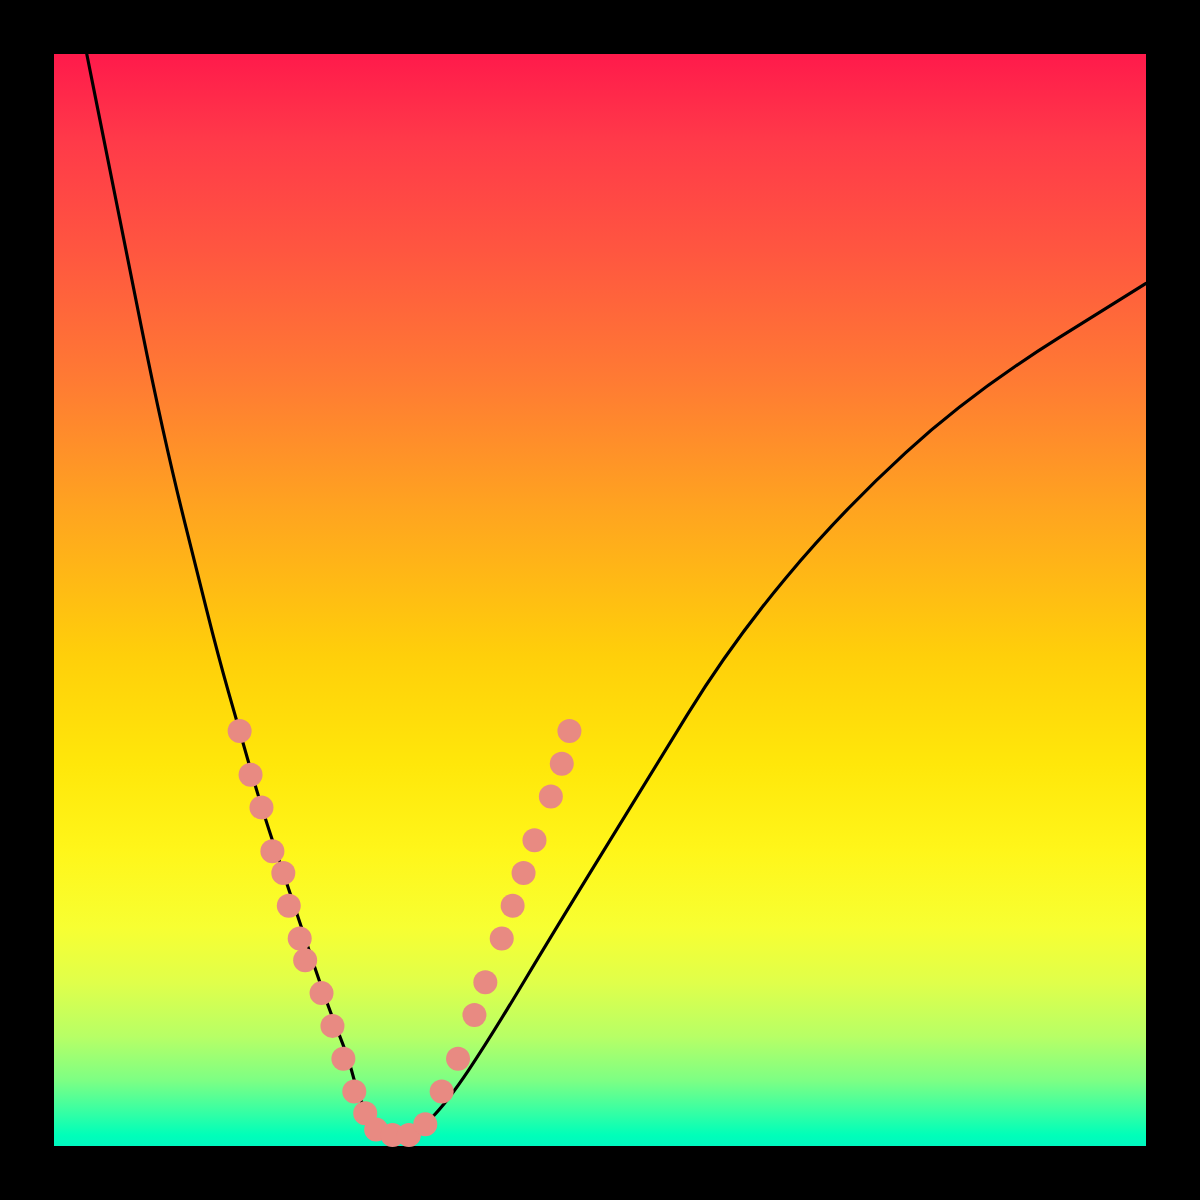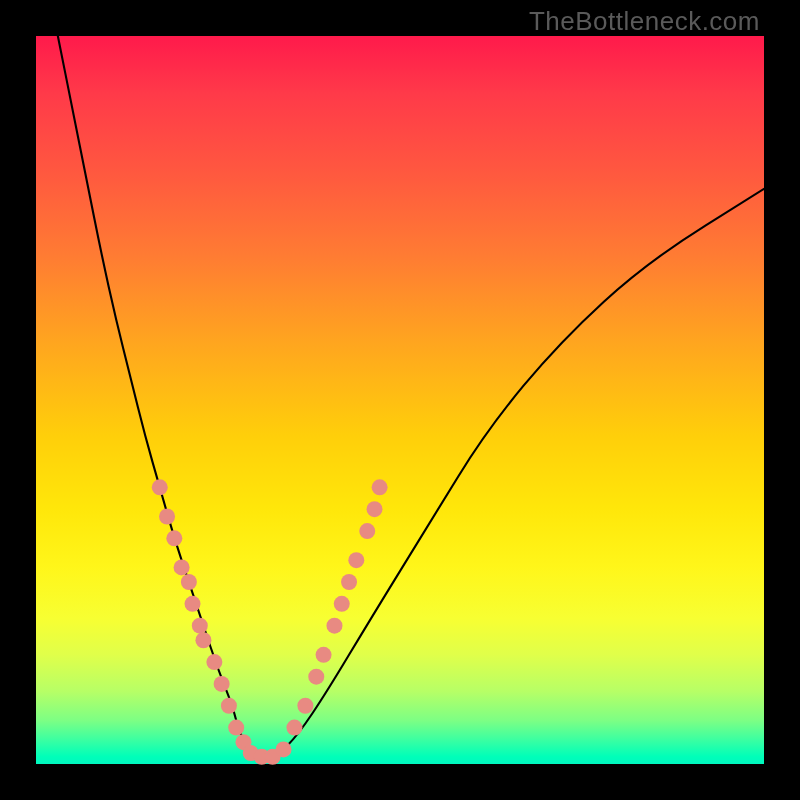--- a/index.html
+++ b/index.html
@@ -65,21 +65,20 @@
   }
   .marker {
     fill: #e88a82;
     stroke: none;
   }
 </style>
 </head>
 <body>
 
 <div class="canvas">
-  <div class="attribution">TheBottleneck.com</div>
   <div class="plot-area">
     <svg class="overlay" viewBox="0 0 728 728">
       <path id="curve-path" class="curve" d="M 21.84 0 Q 21.84 0 29.119999999999997 36.39999999999998 Q 36.4 72.79999999999995 43.68000000000001 109.19999999999999 Q 50.96000000000001 145.60000000000002 58.24 182.00000000000003 Q 65.52 218.40000000000003 72.8 251.16000000000003 Q 80.08 283.92 87.36 313.03999999999996 Q 94.64 342.15999999999997 101.92 371.28 Q 109.2 400.4 116.48 425.88 Q 123.76 451.36 131.04 476.84000000000003 Q 138.32 502.32 145.6 524.16 Q 152.88 546 160.16 567.84 Q 167.44 589.6800000000001 174.72 611.52 Q 182 633.36 189.28 651.56 Q 196.56 669.76 200.20000000000002 684.3199999999999 Q 203.84000000000003 698.88 211.12 709.8 Q 218.4 720.72 229.32 720.72 Q 240.24 720.72 251.16 709.8 Q 262.08 698.88 276.64 677.04 Q 291.2 655.2 313.03999999999996 618.8 Q 334.88 582.4 364 535.0799999999999 Q 393.12 487.76 422.24 440.44 Q 451.36 393.12 487.76 349.44000000000005 Q 524.16 305.76000000000005 567.8399999999999 265.72 Q 611.52 225.68000000000006 669.76 189.28000000000003 T 728 152.88"></path>
       <g id="markers-group">
           <circle cx="123.76" cy="451.36" r="8" class="marker"></circle>
           <circle cx="131.04" cy="480.48" r="8" class="marker"></circle>
           <circle cx="138.32" cy="502.32" r="8" class="marker"></circle>
           <circle cx="145.6" cy="531.44" r="8" class="marker"></circle>
           <circle cx="152.88" cy="546" r="8" class="marker"></circle>
           <circle cx="156.52" cy="567.84" r="8" class="marker"></circle>

